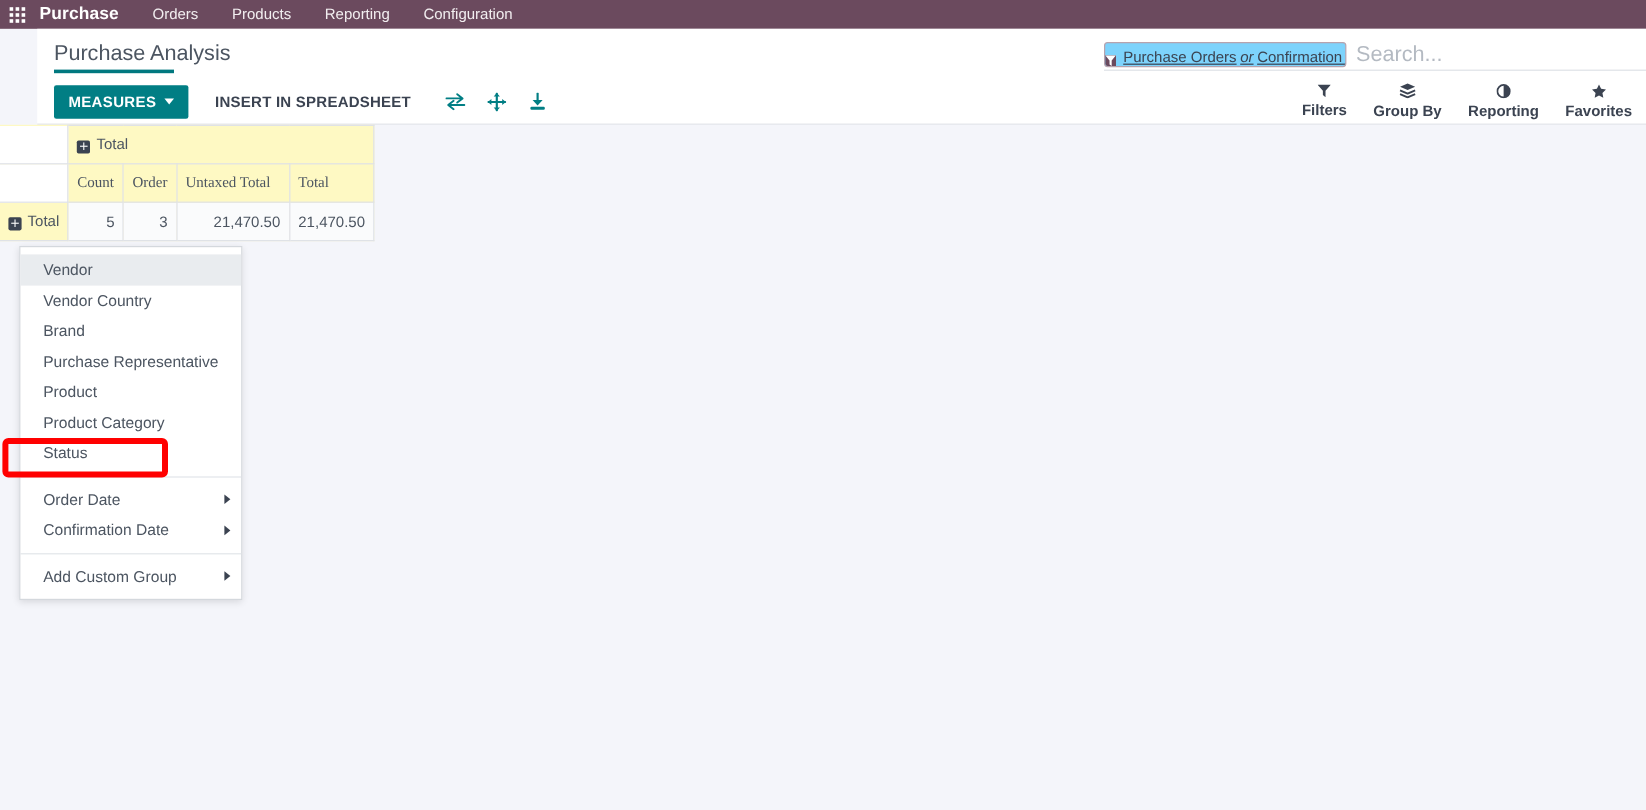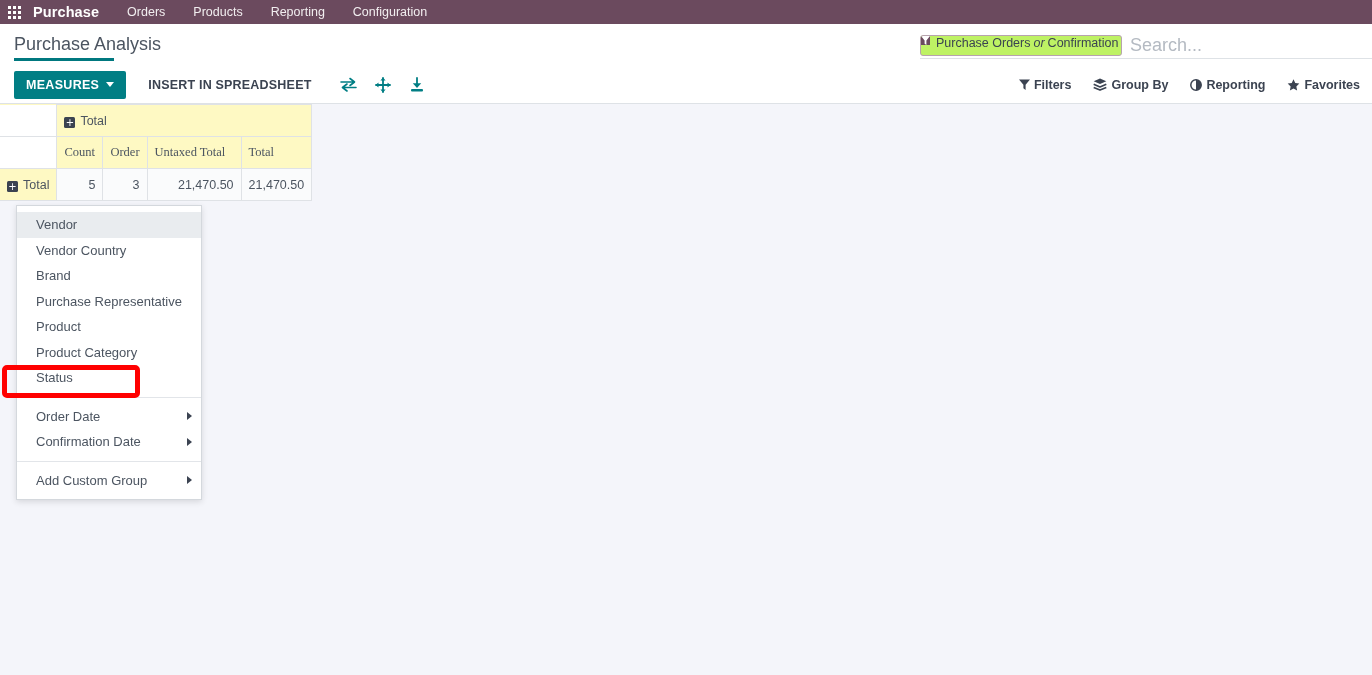--- a/index.html
+++ b/index.html
@@ -49,20 +49,21 @@
     cursor: pointer;
     white-space: nowrap;
   }
 
   
   .control-panel {
     background: #ffffff;
     border-bottom: 1px solid #dee2e6;
     height: 80px;
     position: relative;
+    margin-left: 31px;
   }
   .cp-row-top {
     display: flex;
     align-items: flex-start;
     justify-content: space-between;
     padding: 9px 0 0 0;
     height: 42px;
   }
   .breadcrumb-wrap { padding-left: 14px; }
   .page-title {
@@ -85,28 +86,29 @@
     align-items: center;
     margin-right: 0;
     padding-right: 8px;
     width: 452px;
     border-bottom: 1px solid #dee2e6;
     height: 26px;
     position: relative;
   }
   .facet {
     display: flex;
-    align-items: flex-start;
+    align-items: flex-end;
     border: 1px solid #b7a3ae;
     border-radius: 3px;
     height: 21px;
     overflow: hidden;
-    background: #bef264;
+    background: #7dd3fc;
     max-width: 352px;
     cursor: pointer;
+    text-decoration: underline;
   }
   .facet-icon {
     background: #6b4a5e;
     color: #fff;
     display: flex;
     align-items: center;
     justify-content: center;
     width: 19px;
     font-size: 10px;
   }
@@ -179,20 +181,21 @@
   .cp-right { display: flex; align-items: center; padding-right: 12px; gap: 22px; }
   .filter-menu {
     display: flex;
     align-items: center;
     gap: 4px;
     font-size: 12.5px;
     font-weight: 700;
     color: #3b4351;
     cursor: pointer;
     white-space: nowrap;
+    flex-direction: column;
   }
   .filter-menu svg { display: block; }
 
   
   .content { position: relative; background: #f4f5fa; height: 595px; }
   table.pivot {
     border-collapse: collapse;
     background: #fef9c3;
     font-size: 12.5px;
     table-layout: fixed;

